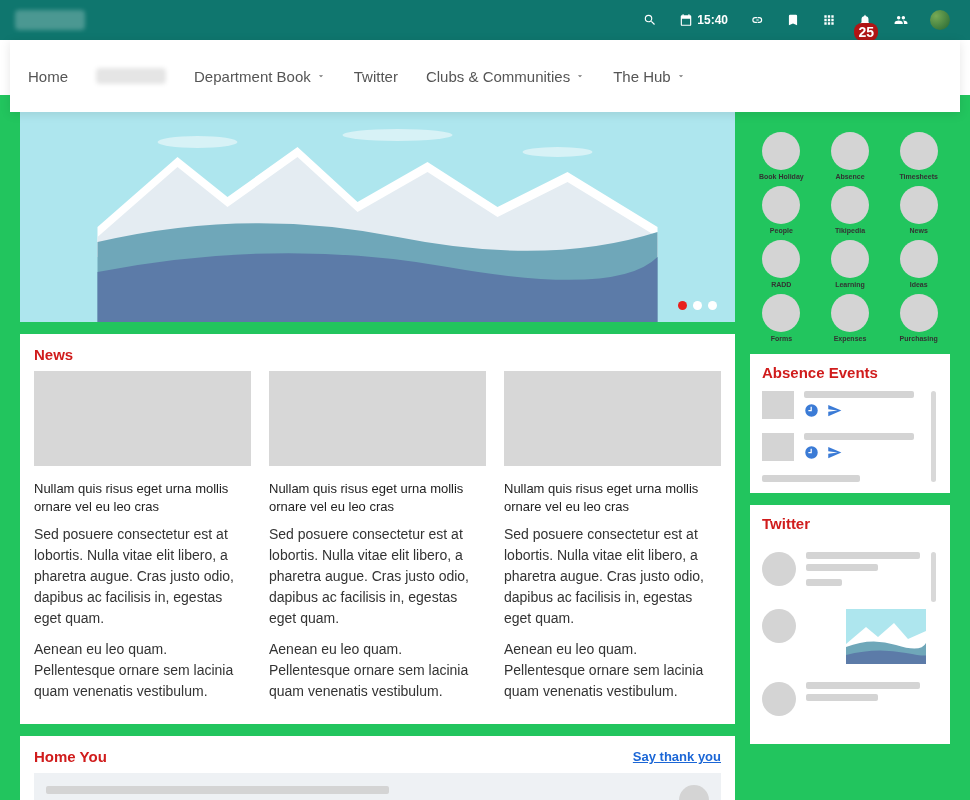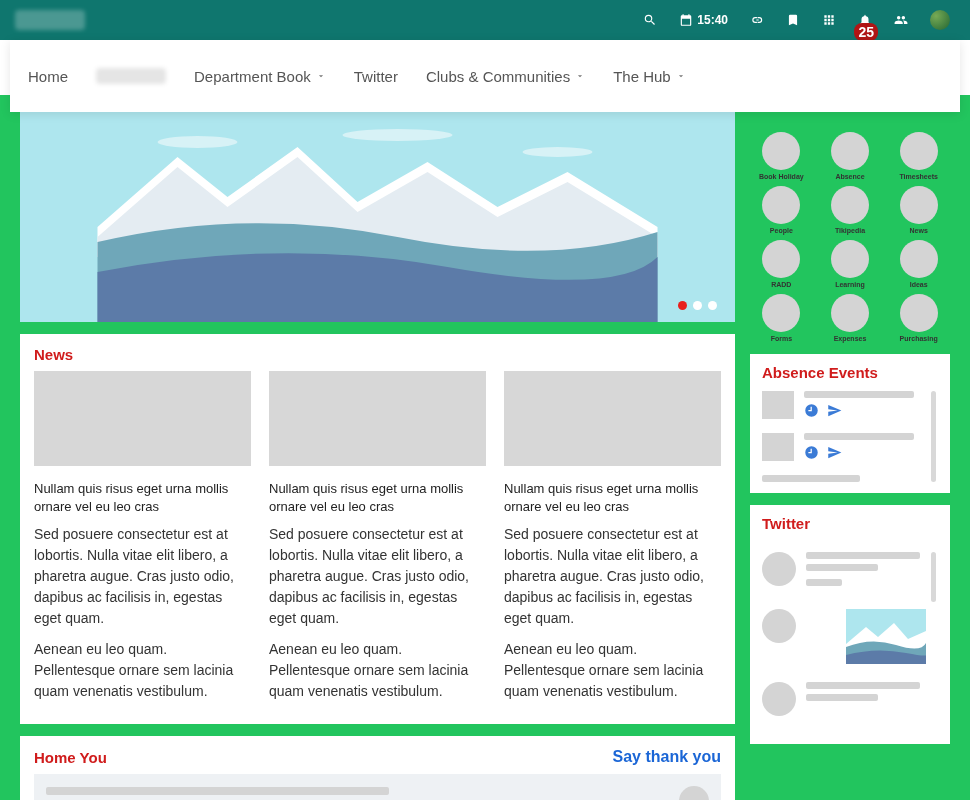--- a/index.html
+++ b/index.html
@@ -28,21 +28,21 @@
 .hero-dot { width: 9px; height: 9px; border-radius: 50%; background: #fff; cursor: pointer; }
 .hero-dot.active { background: #e8201c; }
 .card { background: #fff; margin-top: 12px; padding: 12px 14px; }
 .card-head { display: flex; justify-content: space-between; align-items: center; margin-bottom: 8px; }
 .card-title { color: #d01c1c; font-size: 15px; font-weight: 700; }
 .news-row { display: flex; gap: 18px; }
 .news-item { flex: 1; }
 .news-img { width: 100%; height: 95px; background: #d7d7d7; margin-bottom: 14px; }
 .news-headline { font-size: 13px; font-weight: 400; color: #222; line-height: 1.4; margin-bottom: 8px; }
 .news-body { font-size: 14px; color: #333; line-height: 1.5; margin-bottom: 10px; }
-.link-btn { color: #1b66d6; font-size: 16px; font-weight: 700; cursor: pointer; }
+.link-btn { color: #1b66d6; font-size: 13px; font-weight: 700; cursor: pointer; text-decoration: underline; }
 .ty-ph { background: #eef1f4; padding: 12px; display: flex; align-items: center; gap: 10px; margin-top: 6px; }
 .ph-lines { flex: 1; }
 .ph-line { height: 8px; background: #d4d4d4; border-radius: 2px; margin-bottom: 6px; }
 .ph-circ { width: 30px; height: 30px; border-radius: 50%; background: #d4d4d4; }
 .shortcut-grid { display: grid; grid-template-columns: repeat(3,1fr); gap: 6px 6px; padding-top: 25px; }
 .sc-item { text-align: center; cursor: pointer; }
 .sc-circ { width: 38px; height: 38px; border-radius: 50%; background: #d4d4d4; margin: 0 auto 3px; }
 .sc-label { font-size: 7px; font-weight: 700; color: #333; }
 .side-scroll { position: absolute; right: 2px; top: 0; bottom: 0; width: 5px; background: #d8d8d8; border-radius: 3px; }
 .ev-wrap { position: relative; padding-right: 12px; }

